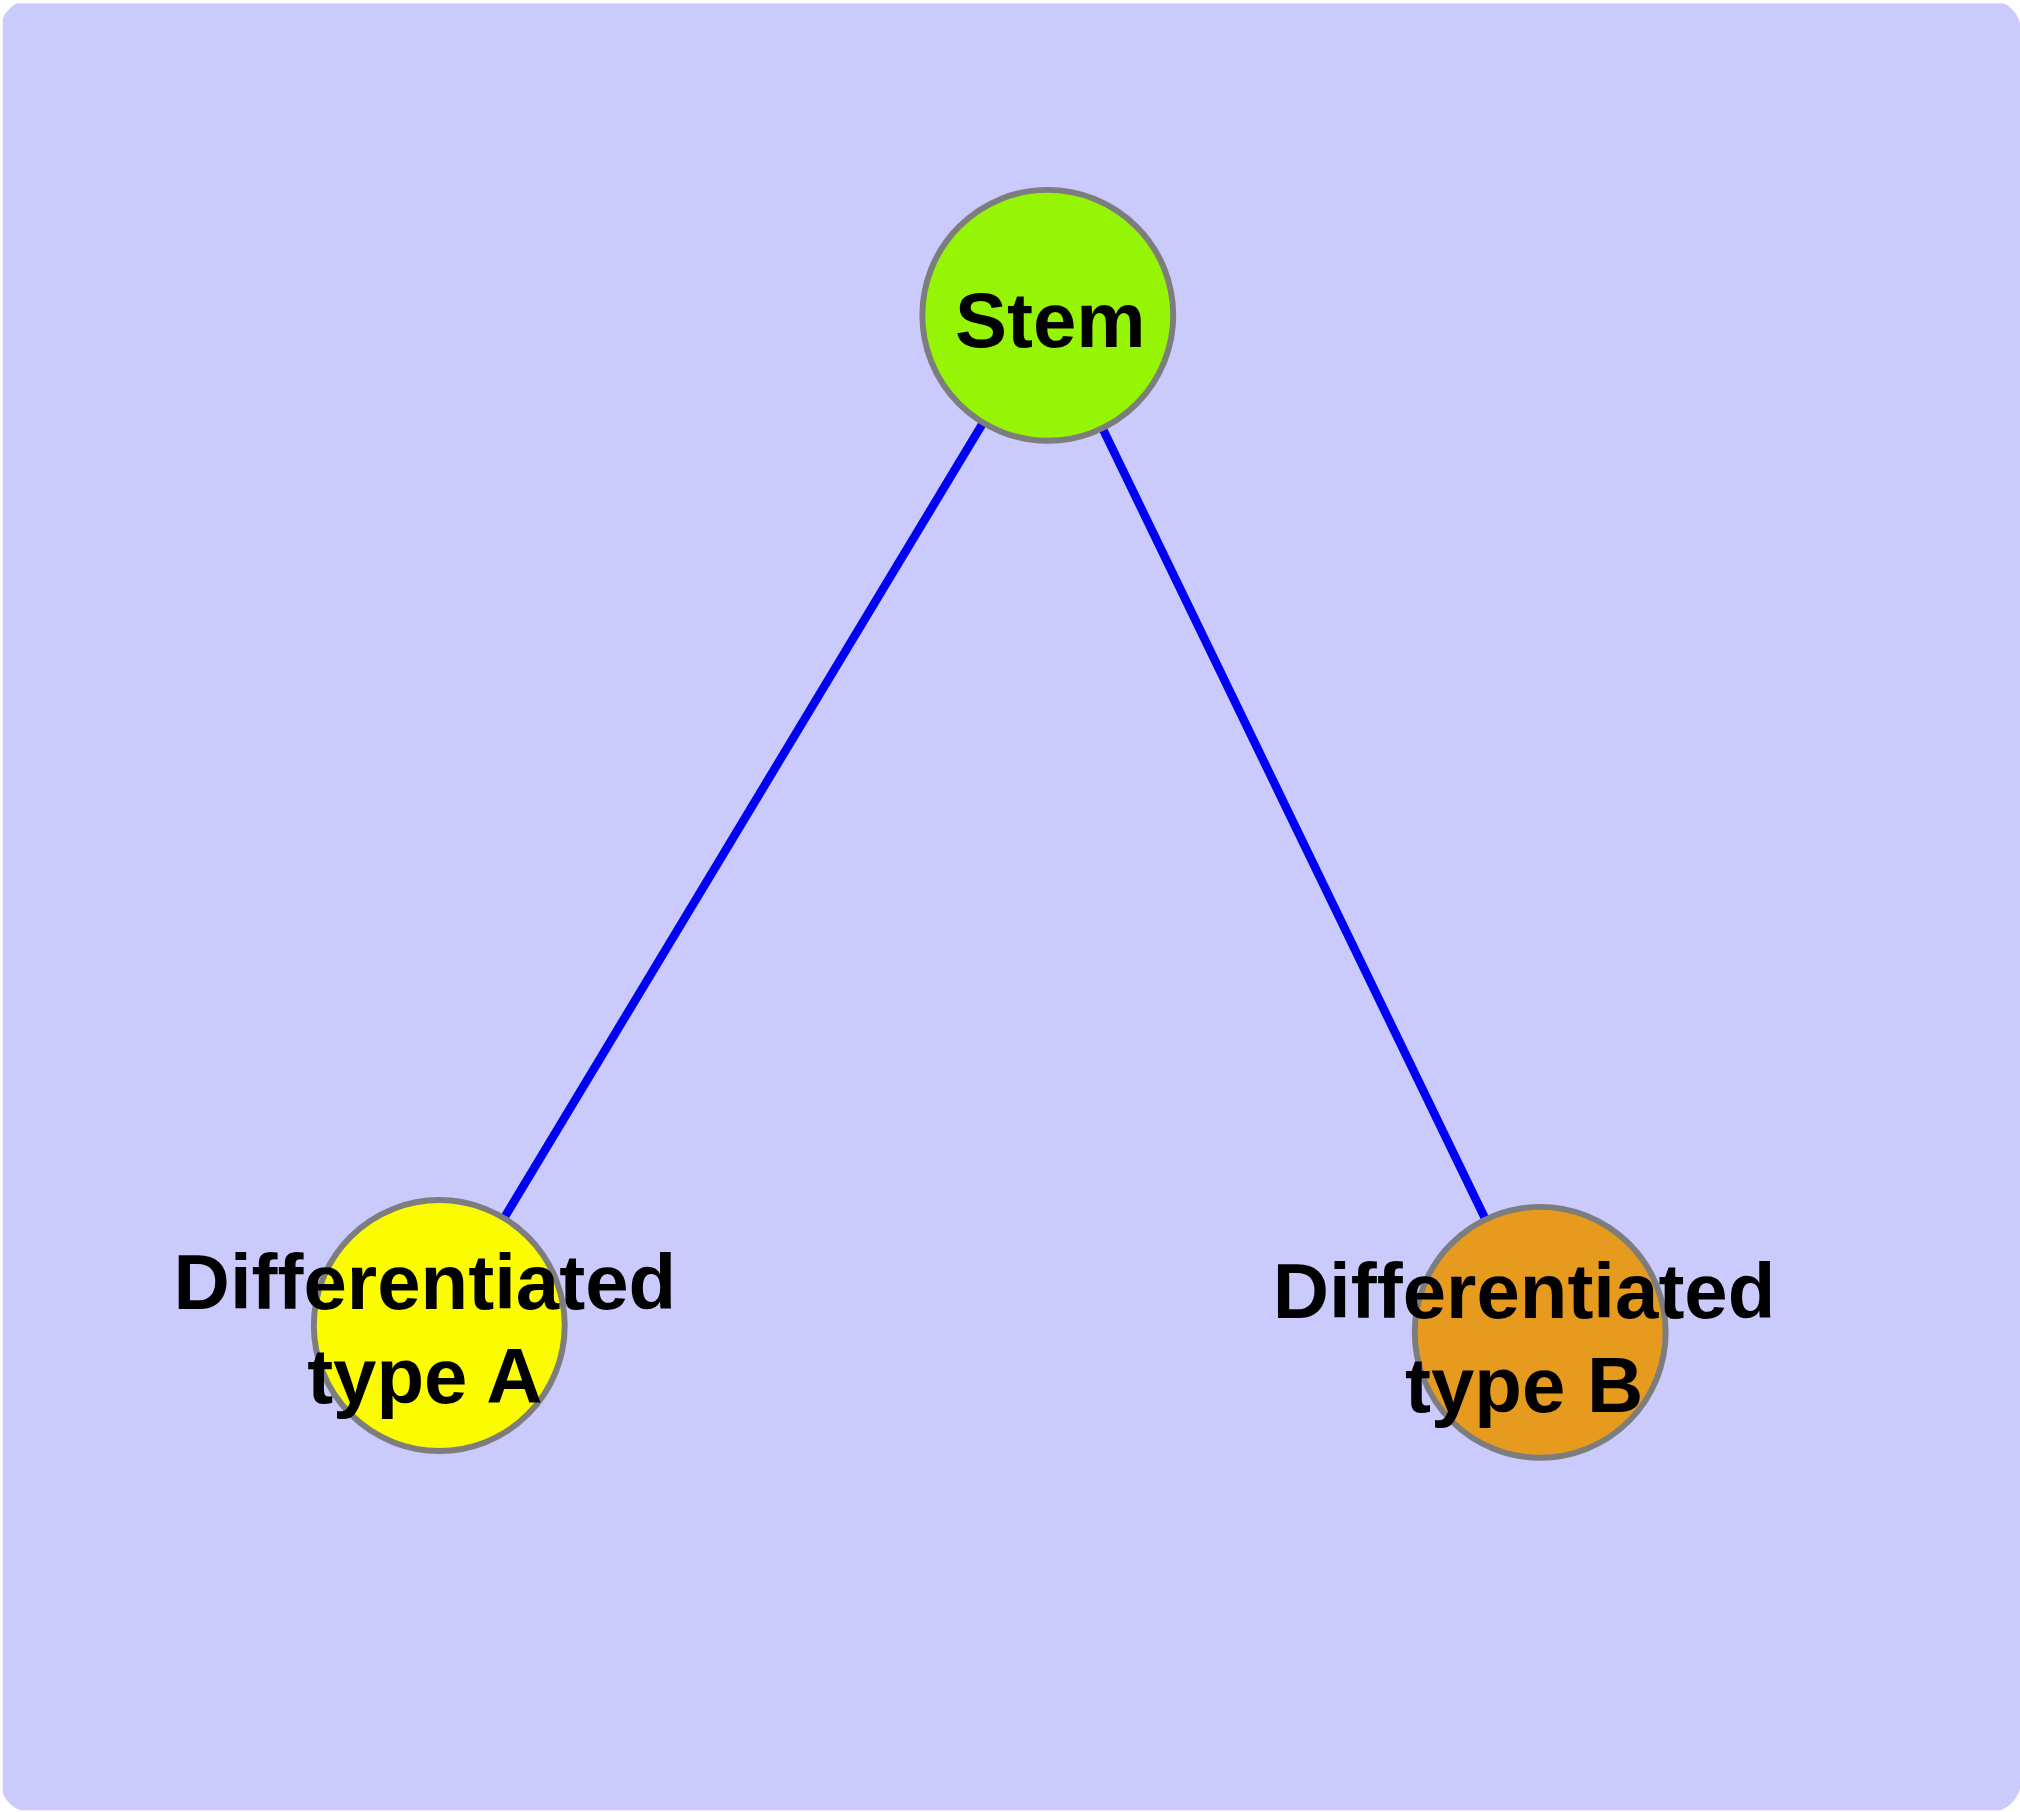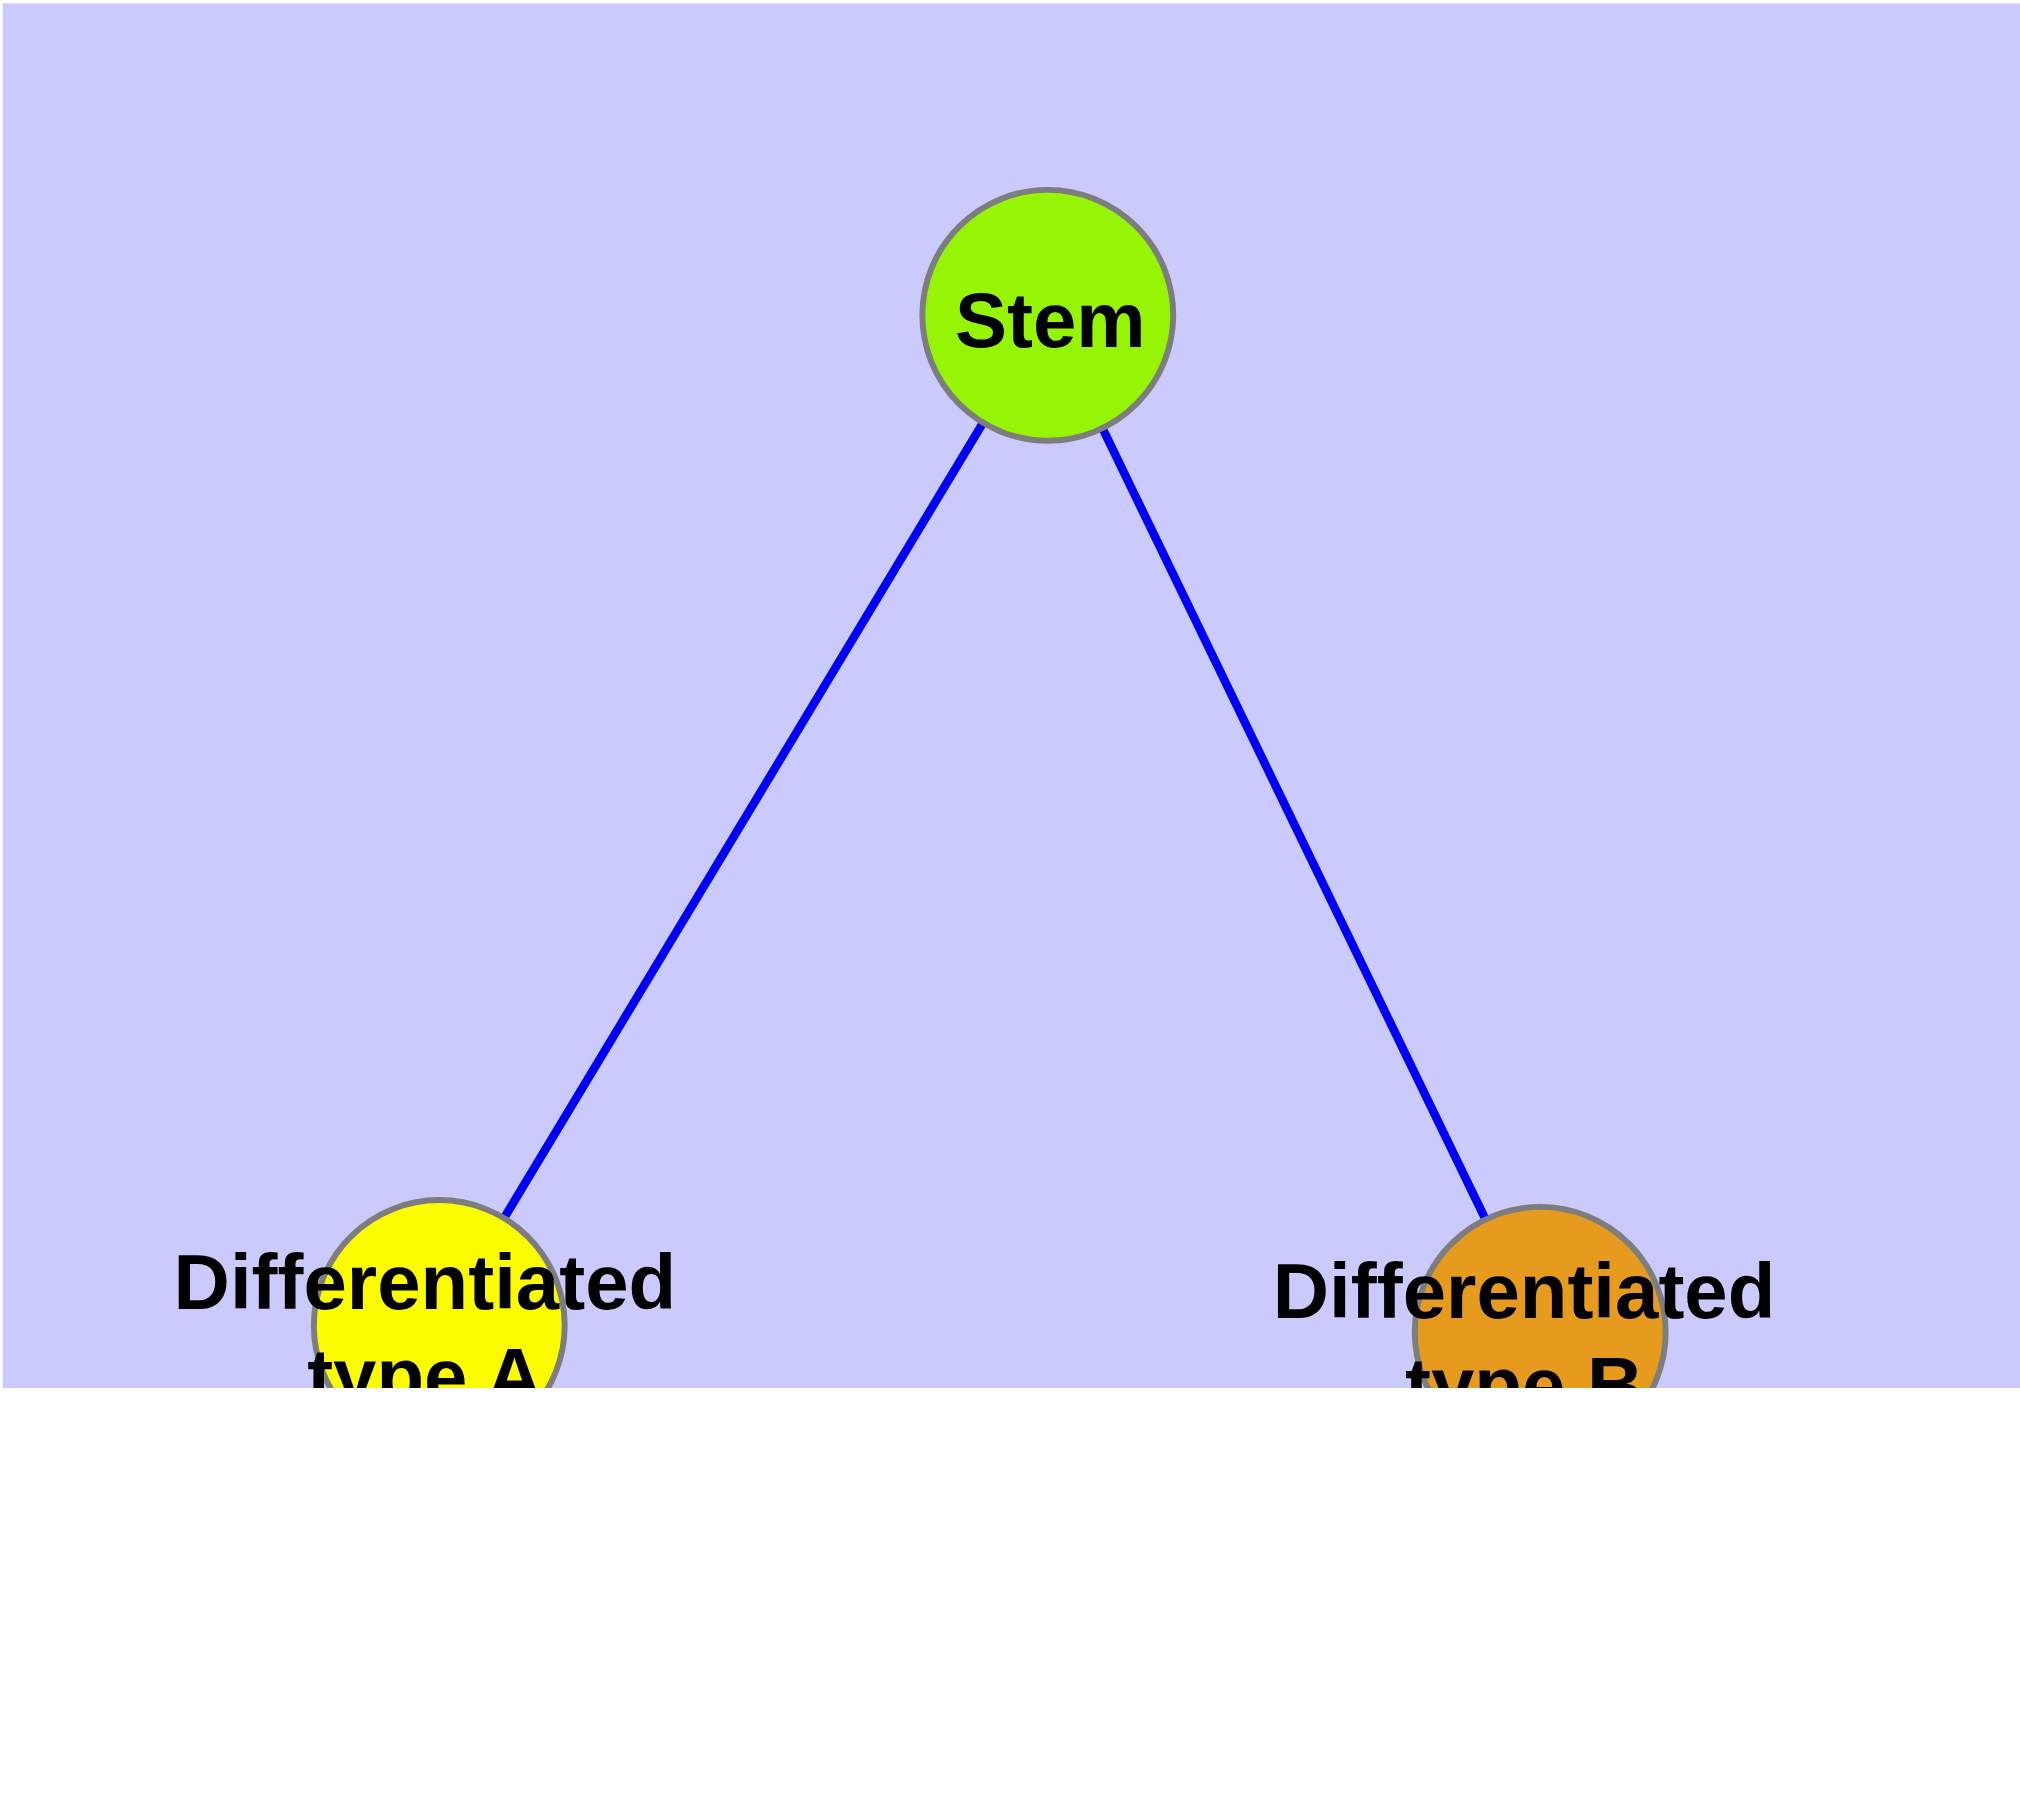--- a/index.html
+++ b/index.html
@@ -1,22 +1,23 @@
 <!DOCTYPE html>
 <html style="font-size:13.6px"><head>
 <meta charset="utf-8">
 <style>
   html, body { margin: 0; padding: 0; background: #ffffff; }
   .canvas {
     position: relative;
     width: 2021px;
-    height: 1388px;
+    height: 1812px;
     background: #ffffff;
     overflow: hidden;
     font-family: "Liberation Sans", sans-serif;
+    border-radius: 31px;
   }
   .canvas svg { display: block; width: 2021px; height: 1812px; }
   .edge { stroke-width: 10; fill: none; }
   .node-circle { stroke-width: 7; }
   .node-label {
     font-family: "Liberation Sans", sans-serif;
     font-weight: 700;
     font-size: 92px;
     text-anchor: middle;
     stroke: none;

